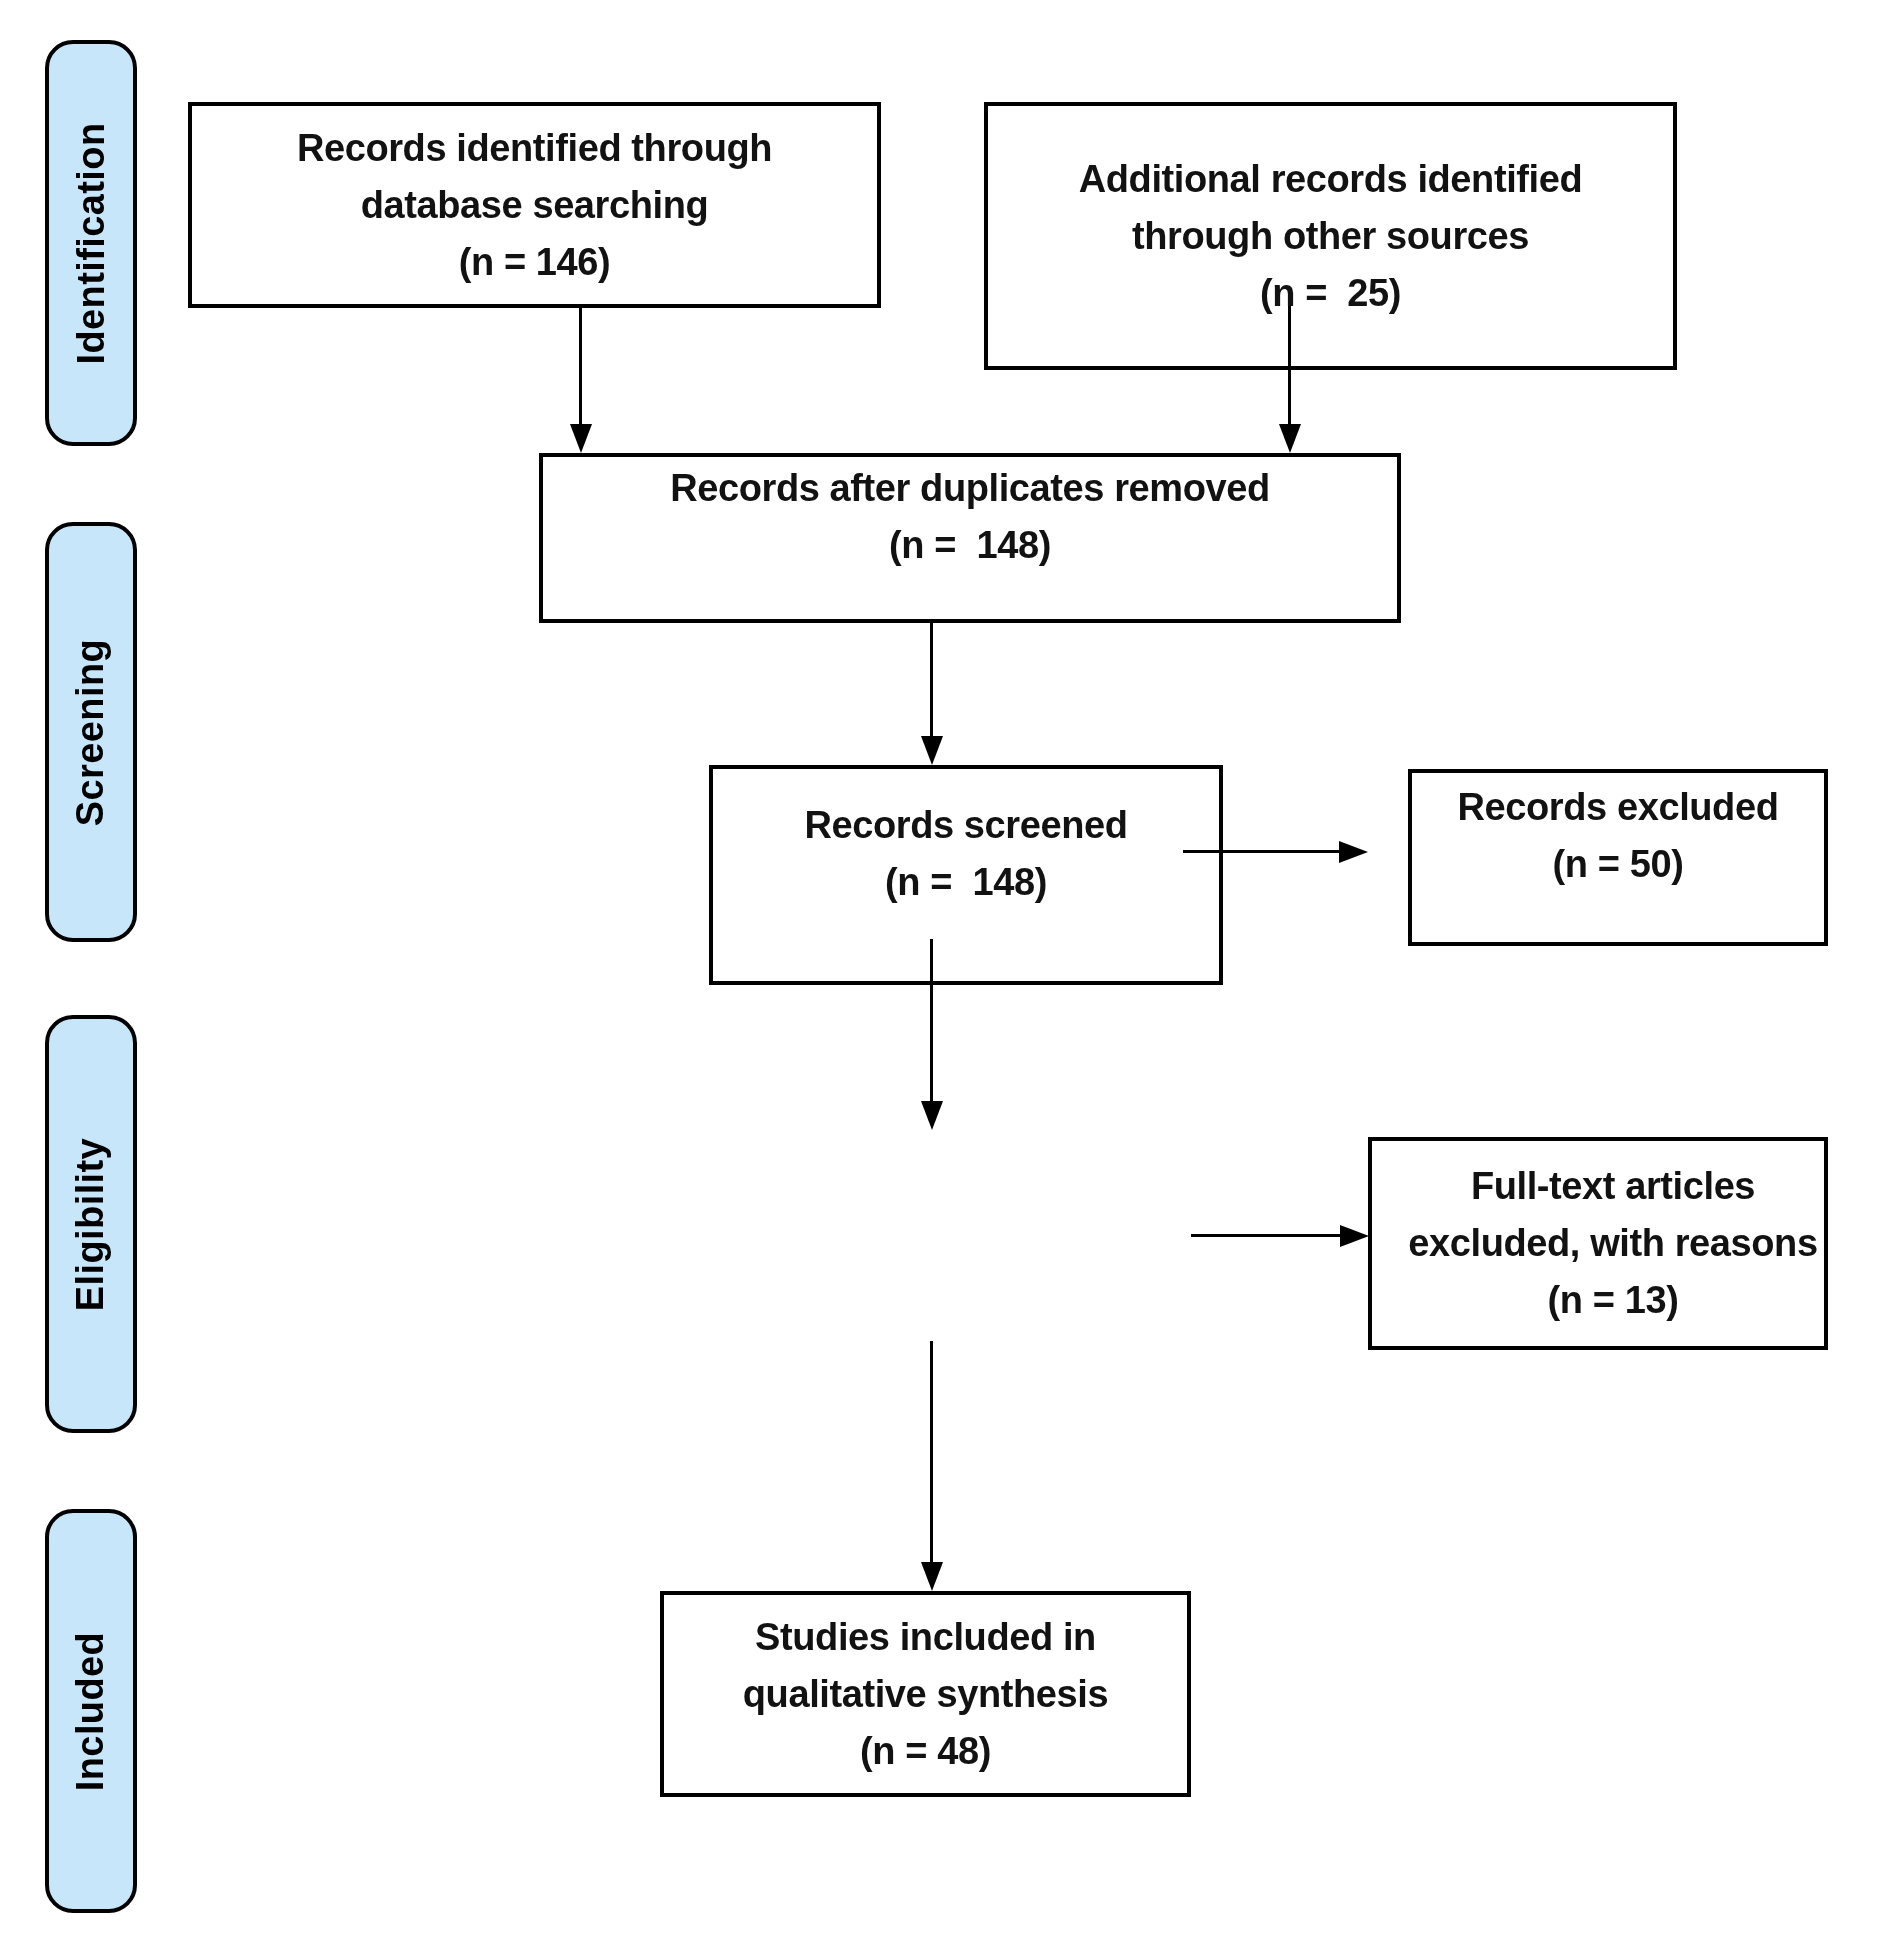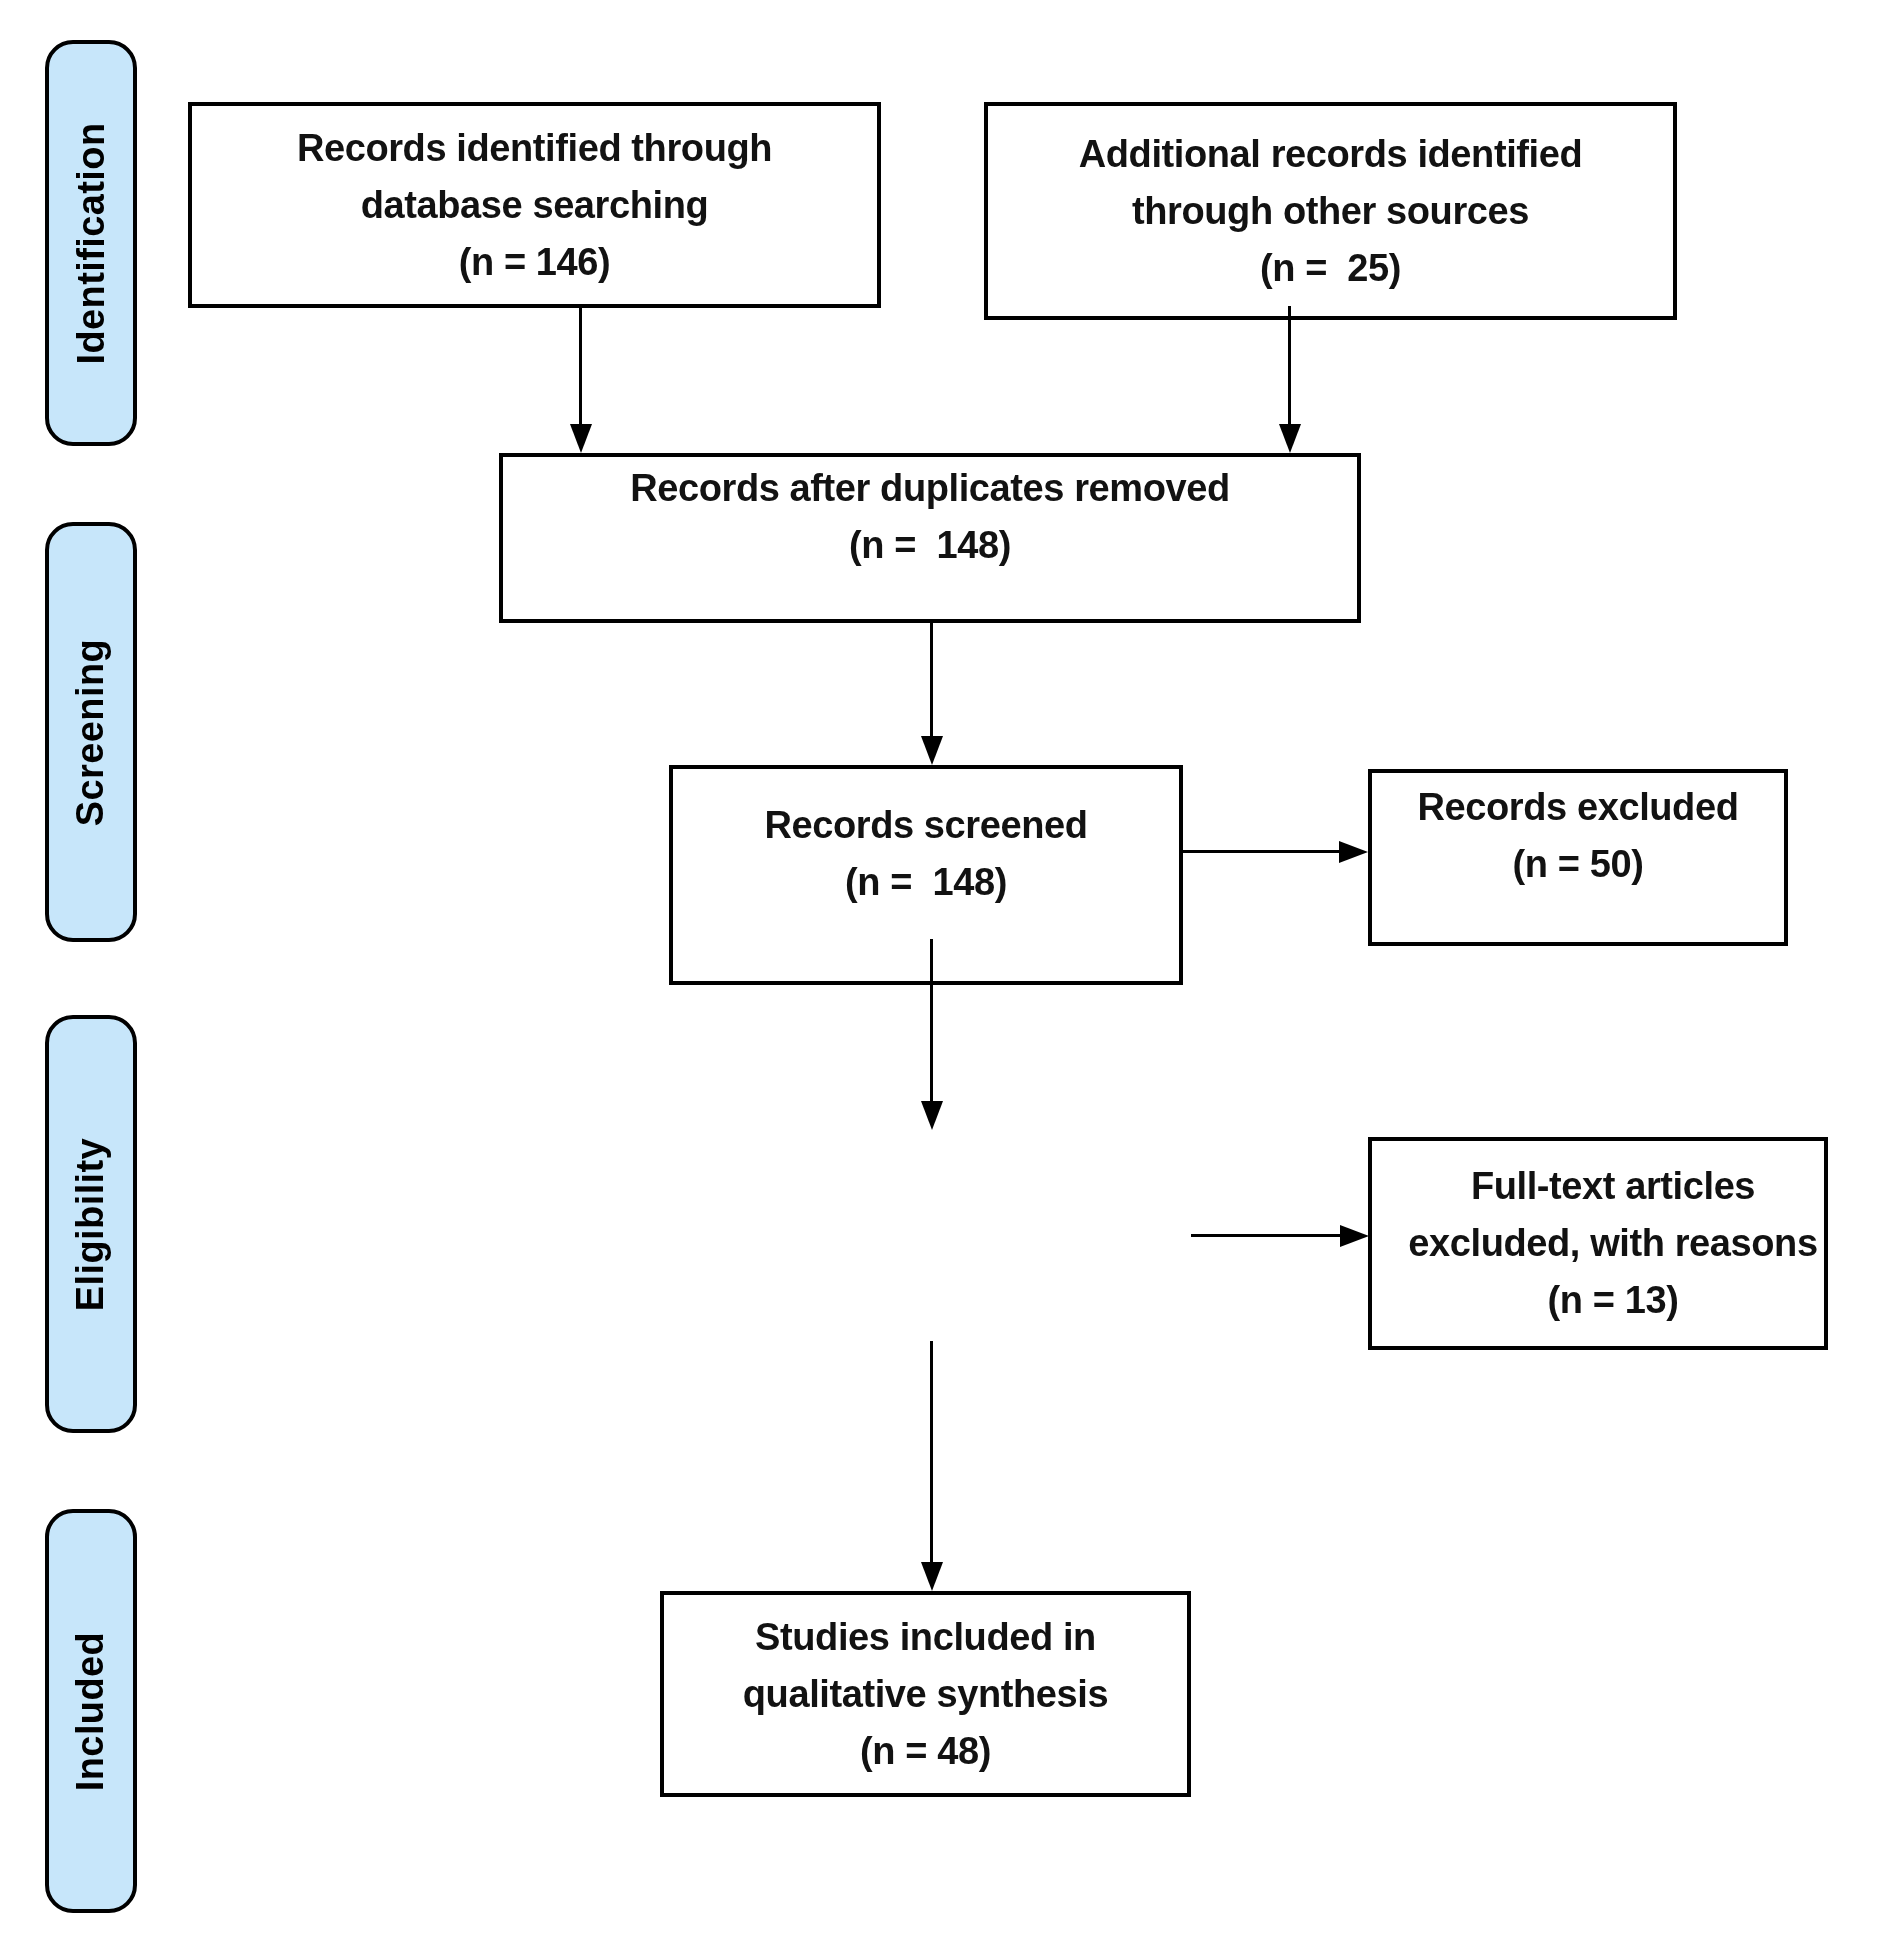--- a/index.html
+++ b/index.html
@@ -44,21 +44,21 @@
     flex-direction: column;
     align-items: center;
     justify-content: center;
     text-align: center;
     font-size: 38px;
     line-height: 1.5;
     letter-spacing: -0.4px;
     font-weight: bold;
   }
   .node .line { white-space: pre; }
-  .pad-b { padding-bottom: 43px; }
+  .pad-b { padding-bottom: 43px; margin-left: 40px; }
 
   
   .arrow { position: absolute; display: flex; }
   .arrow.v { flex-direction: column; align-items: center; }
   .arrow.h { flex-direction: row; align-items: center; }
   .shaft-v { width: 3.6px; flex: 1 1 auto; background: #000000; }
   .shaft-h { height: 3.6px; flex: 1 1 auto; background: #000000; }
   .head-down {
     width: 0; height: 0;
     border-left: 11.7px solid transparent;
@@ -88,21 +88,21 @@
   </div>
   <div class="stage" style="top:1509px;height:404px;">
     <span class="stage-label">Included</span>
   </div>
 
   <div class="node" style="left:188px;top:102px;width:693px;height:206px;">
     <span class="line">Records identified through</span>
     <span class="line">database searching</span>
     <span class="line">(n = 146)</span>
   </div>
-  <div class="node" style="left:984px;top:102px;width:693px;height:218px;">
+  <div class="node" style="left:984px;top:102px;width:693px;height:268px;">
     <span class="line">Additional records identified</span>
     <span class="line">through other sources</span>
     <span class="line">(n =  25)</span>
   </div>
 
   <div class="node pad-b" style="left:499px;top:453px;width:862px;height:170px;">
     <span class="line">Records after duplicates removed</span>
     <span class="line">(n =  148)</span>
   </div>
 

